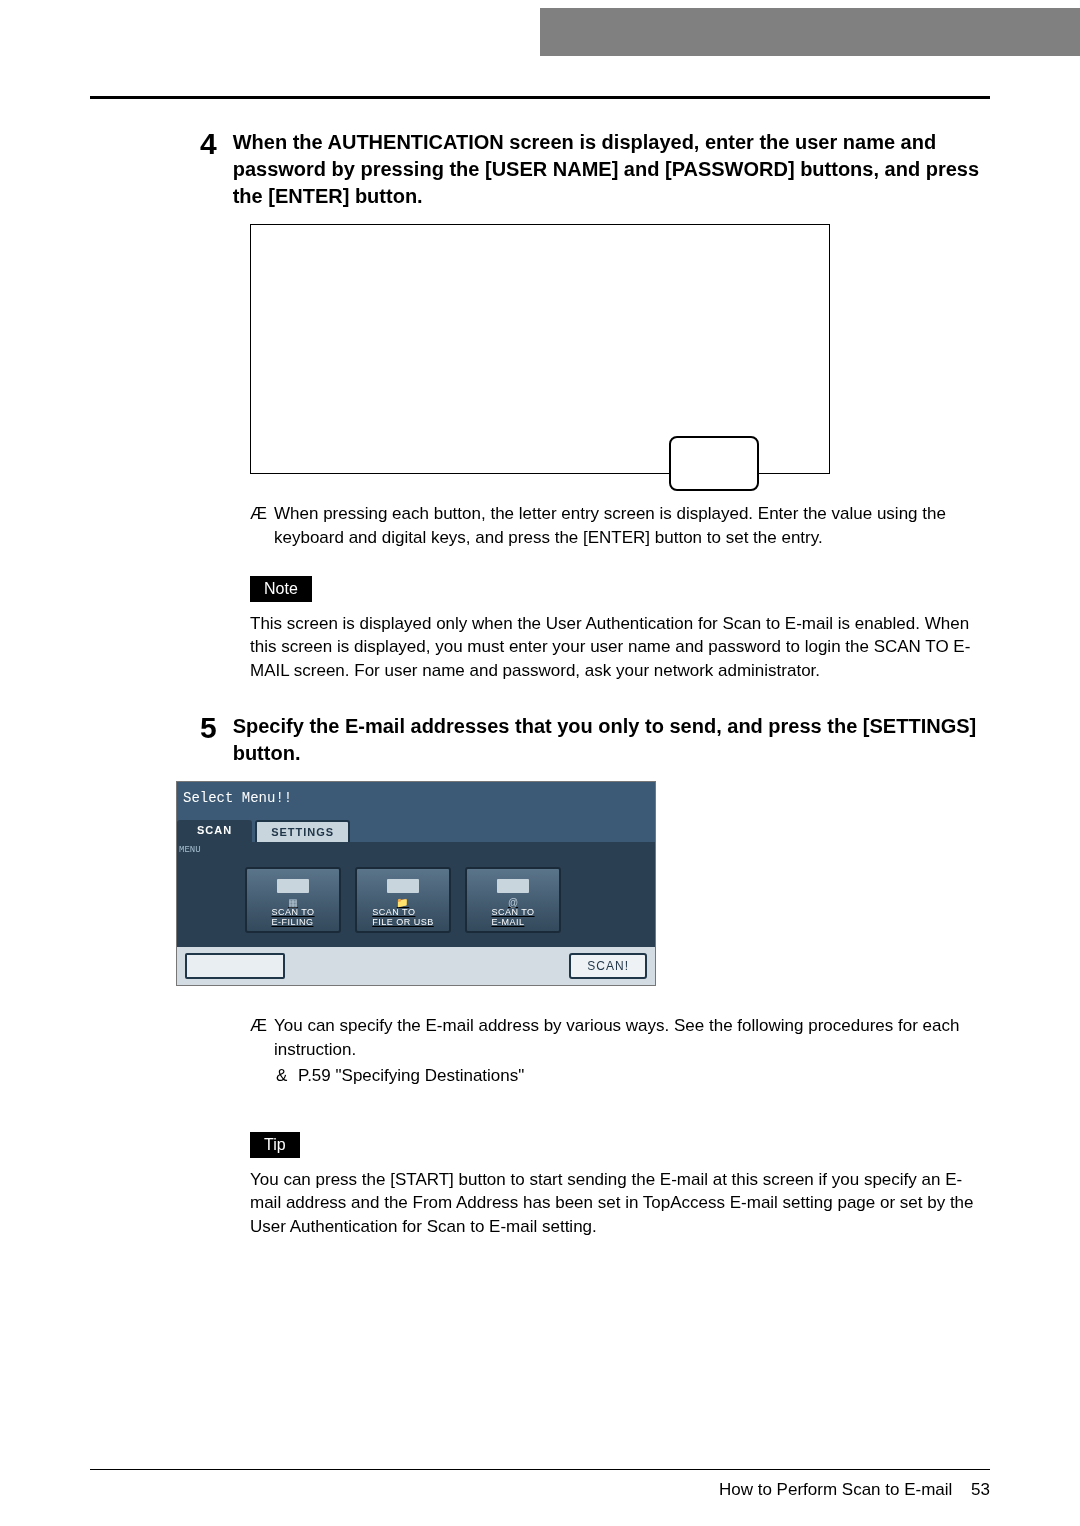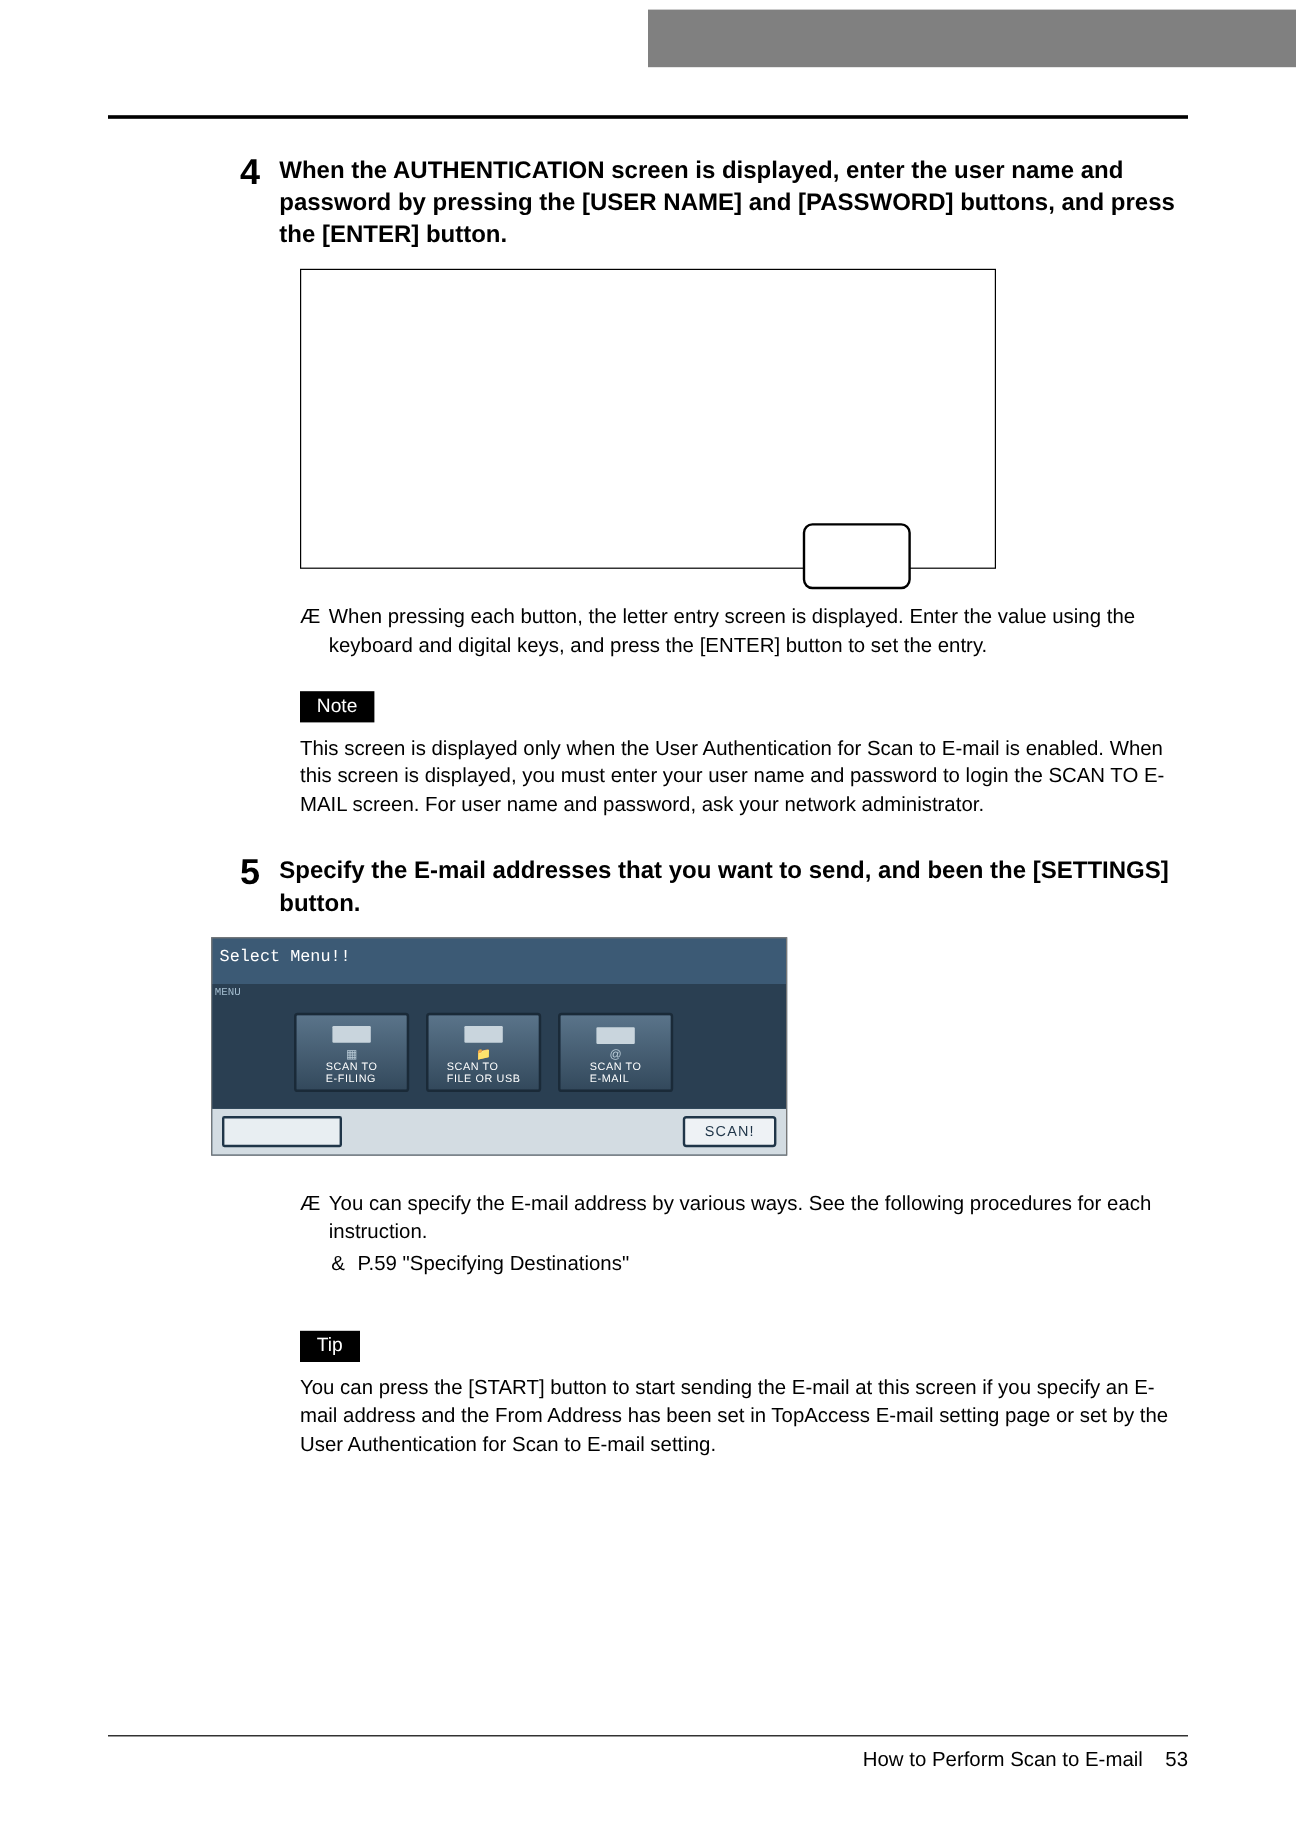--- a/index.html
+++ b/index.html
@@ -130,20 +130,21 @@
     border: 2px solid #1f3548;
     border-bottom: none;
     margin-left: 3px;
     border-top-left-radius: 3px;
     border-top-right-radius: 3px;
   }
   .scan-body {
     background: #2a3f52;
     padding: 24px 12px 14px 12px;
     position: relative;
+    text-decoration: underline;
   }
   .menu-label {
     position: absolute;
     left: 2px;
     top: 2px;
     color: #a5bed0;
     font-size: 9px;
     font-family: 'Courier New', monospace;
   }
   .scan-icons {
@@ -248,25 +249,29 @@
     <div class="bullet-sym">Æ</div>
     <div class="bullet-txt">When pressing each button, the letter entry screen is displayed.  Enter the value using the keyboard and digital keys, and press the [ENTER] button to set the entry.</div>
   </div>
 
   <div class="note-label">Note</div>
   <div class="note-body">This screen is displayed only when the User Authentication for Scan to E-mail is enabled.  When this screen is displayed, you must enter your user name and password to login the SCAN TO E-MAIL screen.  For user name and password, ask your network administrator.</div>
 
   
   <div class="step-row step5-spacer">
     <div class="step-num">5</div>
-    <div class="step-text">Specify the E-mail addresses that you want to send, and been the [SETTINGS] button.</div>
+    <div class="step-text">Specify the E-mail addresses that you only to send, and press the [SETTINGS] button.</div>
   </div>
 
   <div class="scan-fig">
     <div class="scan-top">Select Menu!!</div>
+    <div class="scan-tabs">
+      <div class="tab-scan">SCAN</div>
+      <div class="tab-settings">SETTINGS</div>
+    </div>
     <div class="scan-body">
       <div class="menu-label">MENU</div>
       <div class="scan-icons">
         <div class="scan-btn">
           <div class="icon-top"></div>
           <div class="icon-sub">▦</div>
           <div class="btn-label">SCAN TO<br>E-FILING</div>
         </div>
         <div class="scan-btn">
           <div class="icon-top"></div>

